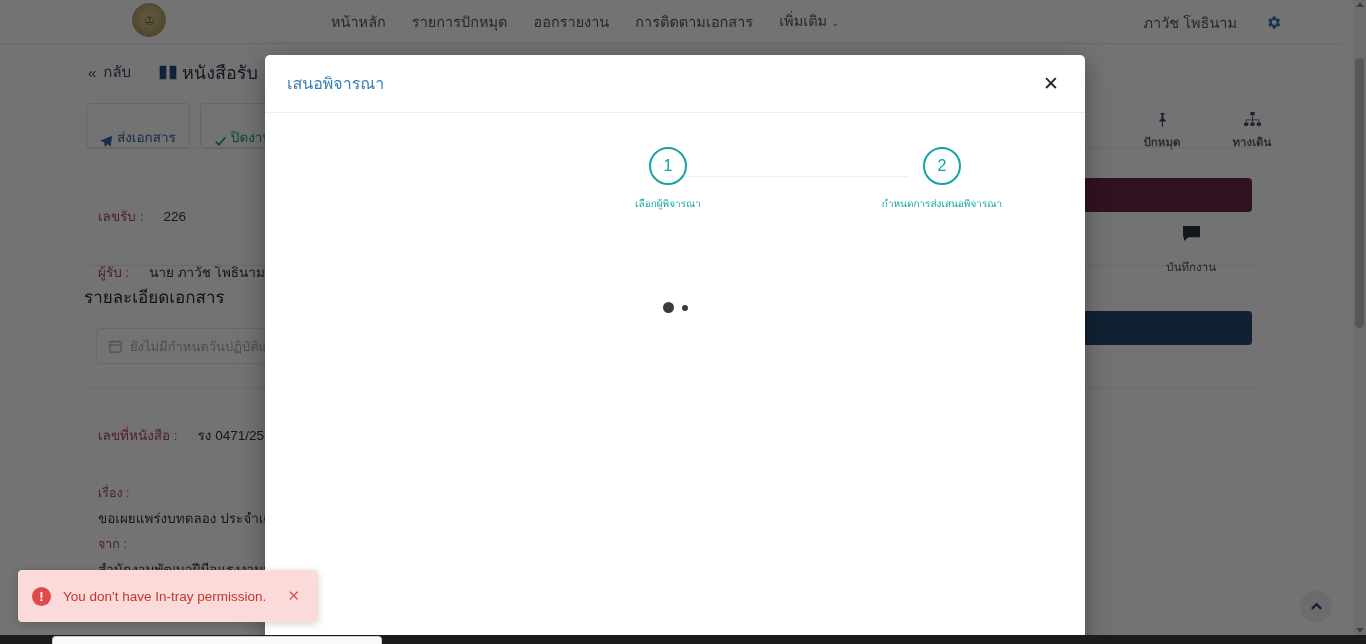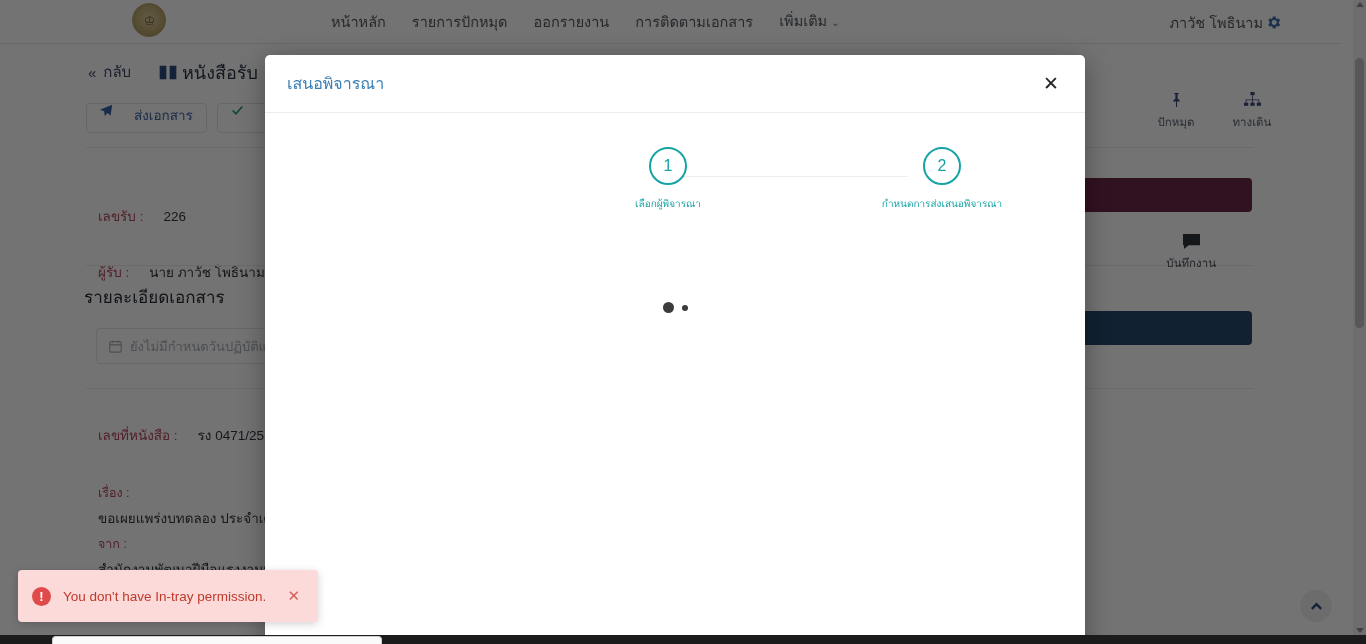--- a/index.html
+++ b/index.html
@@ -34,43 +34,43 @@
     font-size: 13px; line-height: 1; color: #6b5c2e; letter-spacing:-1px;
   }
   .nav-links { position:absolute; left: 318px; top: 0; height:44px; display:flex; align-items:center; gap: 0; }
   .nav-link {
     font-size: 14.5px; color: #555a60; padding: 0 13px; line-height: 44px;
     white-space: nowrap; cursor: pointer;
   }
   .nav-link .caret { font-size: 10px; margin-left: 4px; color:#777; }
   .nav-user {
     position: absolute; right: 60px; top: 0; height: 44px;
-    display:flex; align-items:center; gap: 2px;
+    display:flex; align-items:center; gap: 28px;
   }
   .nav-username { font-size: 14.5px; color: #555a60; white-space: nowrap; }
   .gear { width: 17px; height: 17px; color:#3f6ea8; display:block; }
   .back-btn { position:absolute; left: 88px; top: 60px; display:flex; align-items:center; gap:7px; font-size:15px; color:#3d4a63; cursor:pointer;}
   .back-chev { font-size: 15px; color:#3d4a63; }
   .doc-title-wrap { position:absolute; left: 158px; top: 58px; display:flex; align-items:center; gap:4px; }
   .book-ico { width:20px;height:17px; display:block; color:#2d4c7e;}
   .doc-title { font-size: 18px; color:#2b3648; white-space:nowrap; }
 
   .btn-row { position:absolute; left: 86px; top: 103px; display:flex; gap: 10px; }
   .obtn {
-    height: 30px; padding: 0 13px; border:1px solid #dfe3e8; border-radius:4px;
-    background:#fff; display:flex; align-items:flex-start; gap:21px;
+    height: 46px; padding: 0 13px; border:1px solid #dfe3e8; border-radius:4px;
+    background:#fff; display:flex; align-items:flex-end; gap:4px;
     font-size: 13.5px; white-space: nowrap; cursor:pointer;
   }
   .obtn.send { color:#3a63a8; }
   .obtn.close-w { color:#1f9e5f; }
   .obtn.back2 { color:#6a7a94; }
   .ico-send { width:13px;height:13px;display:block;color:#3a63a8;}
   .ico-check { width:13px;height:13px;display:block;color:#1f9e5f;}
 
-  .tool-icons { position:absolute; right: 88px; top: 92px; display:flex; gap: 24px; }
+  .tool-icons { position:absolute; right: 88px; top: 112px; display:flex; gap: 38px; font-weight: bold; }
   .tool-ic { display:flex; flex-direction:column; align-items:center; gap:4px; cursor:pointer; width:52px;}
   .tool-ic svg { width:17px; height:17px; color:#3d4a7a; display:block;}
   .tool-ic span { font-size:11.5px; color:#5b6473; white-space:nowrap; }
 
   .divider-h { position:absolute; left: 86px; width: 1168px; height:1px; background:#ececec; }
 
   .fields { position:absolute; left: 98px; top: 185px; }
   .frow { display:flex; align-items:baseline; margin-bottom: 14px; }
   .flabel { font-size: 13.5px; color:#b5485c; white-space:nowrap;margin-top:20px; }
   .fval { font-size: 13.5px; color:#32373f; margin-left: 20px; white-space:nowrap; }
@@ -93,21 +93,21 @@
   .blk .txt { font-size:13.5px; color:#32373f; white-space:nowrap; }
 
   .bar-maroon {
     position:absolute; left: 1030px; top: 178px; width: 222px; height:34px;
     background:#6e2849; border-radius:4px;
   }
   .bar-blue {
     position:absolute; left: 1030px; top: 311px; width: 222px; height:34px;
     background:#264b70; border-radius:4px;
   }
-  .note-ic { position:absolute; right: 150px; top: 233px; display:flex; flex-direction:column; align-items:center; gap:4px; }
+  .note-ic { position:absolute; right: 150px; top: 225px; display:flex; flex-direction:column; align-items:center; gap:16px; }
   .note-ic svg { width:19px;height:17px;color:#30353d;display:block;}
   .note-ic span { font-size:11.5px;color:#4b525c; white-space:nowrap;}
 
   .totop {
     position:absolute; left: 1300px; top: 590px; width:32px;height:32px;border-radius:50%;
     background:#f0f0f0; display:flex;align-items:center;justify-content:center; cursor:pointer;
   }
   .totop svg { width:15px;height:15px;color:#2d4c7e;display:block;}
 
   

